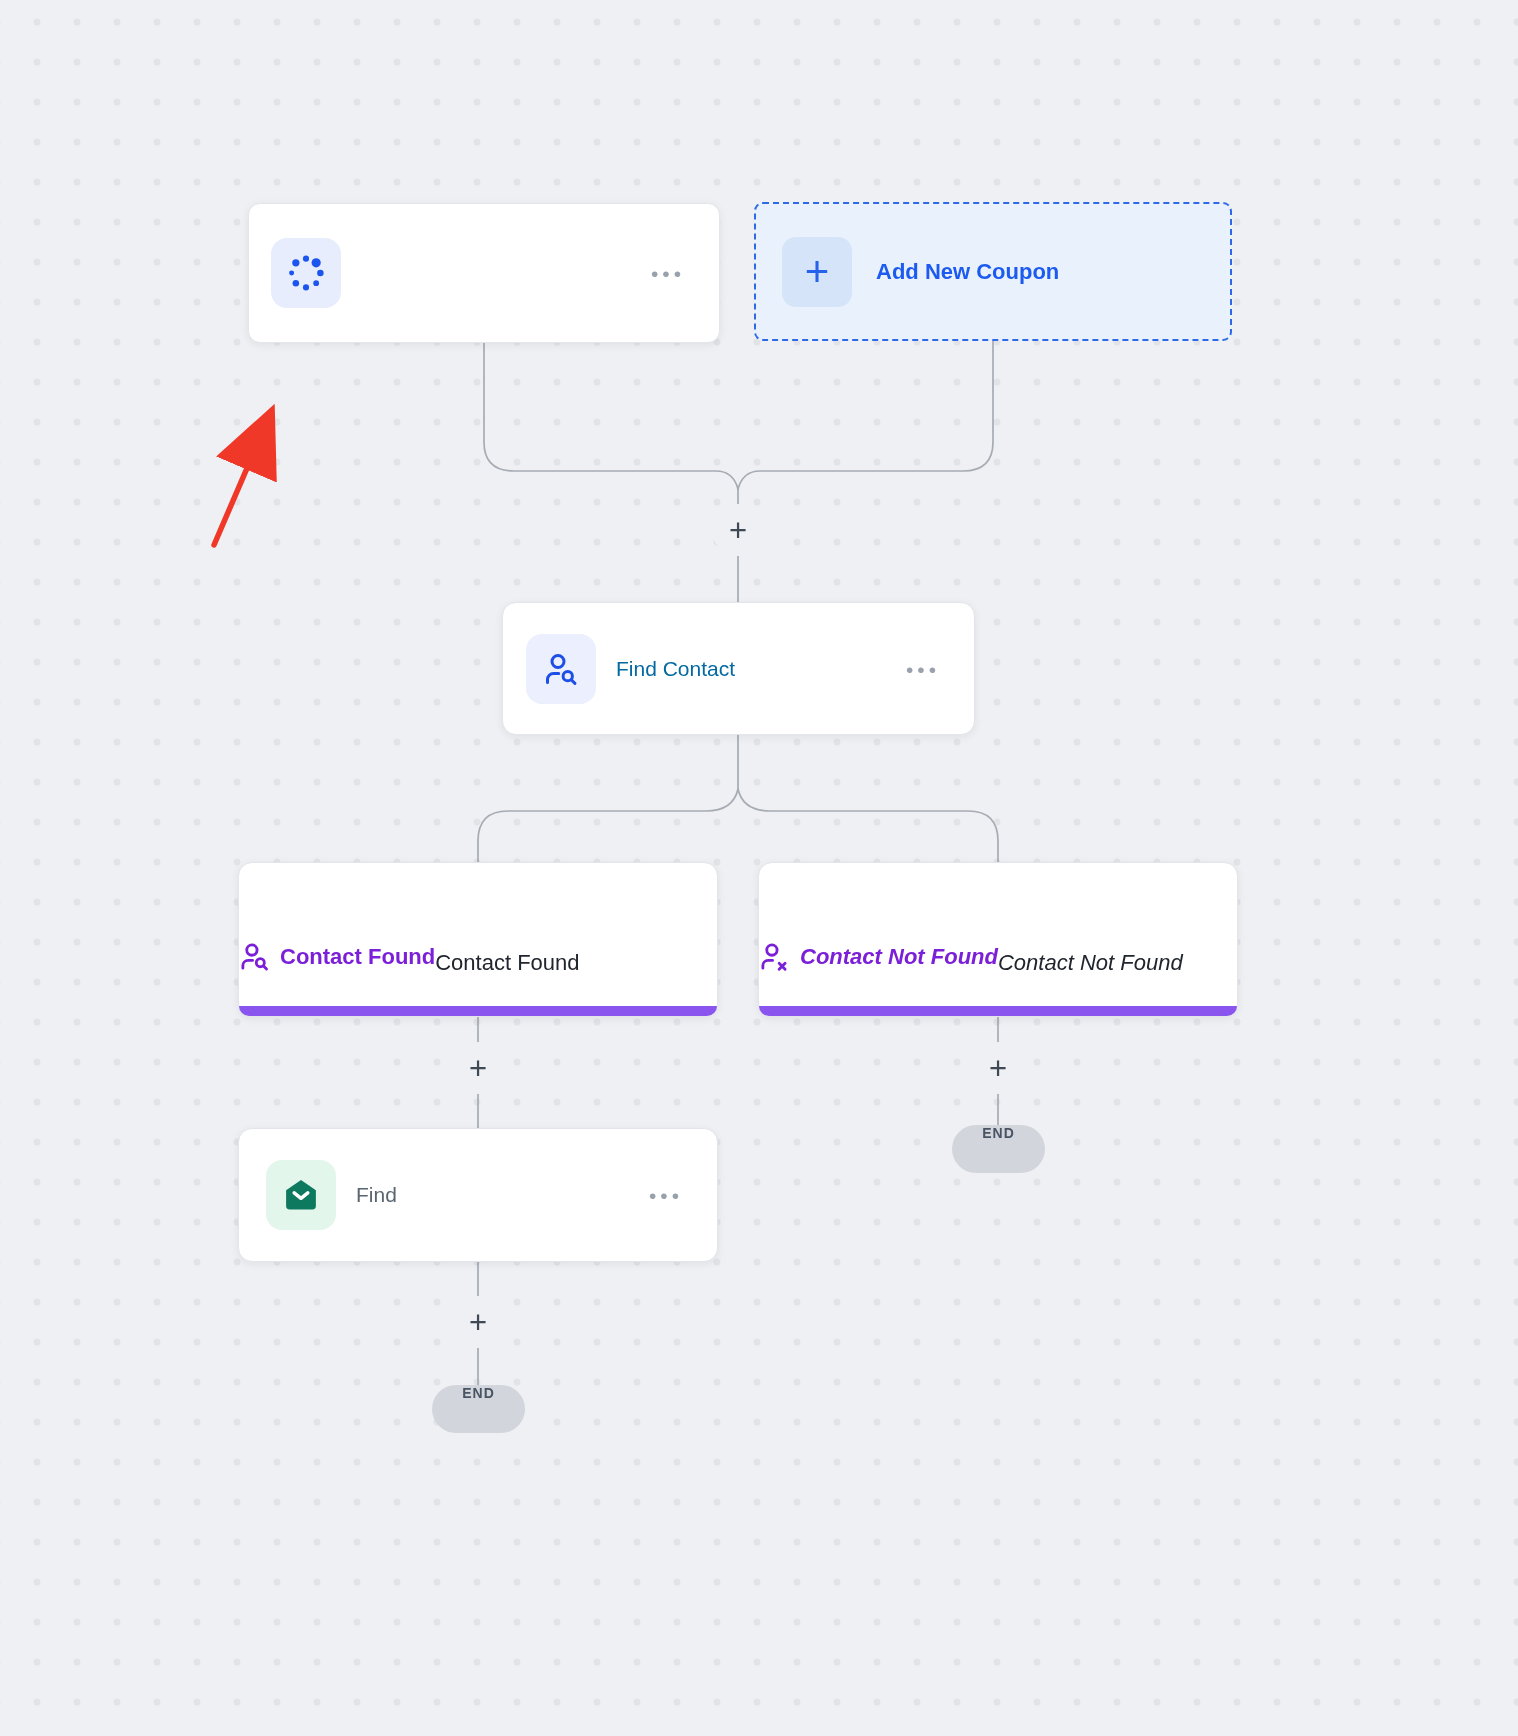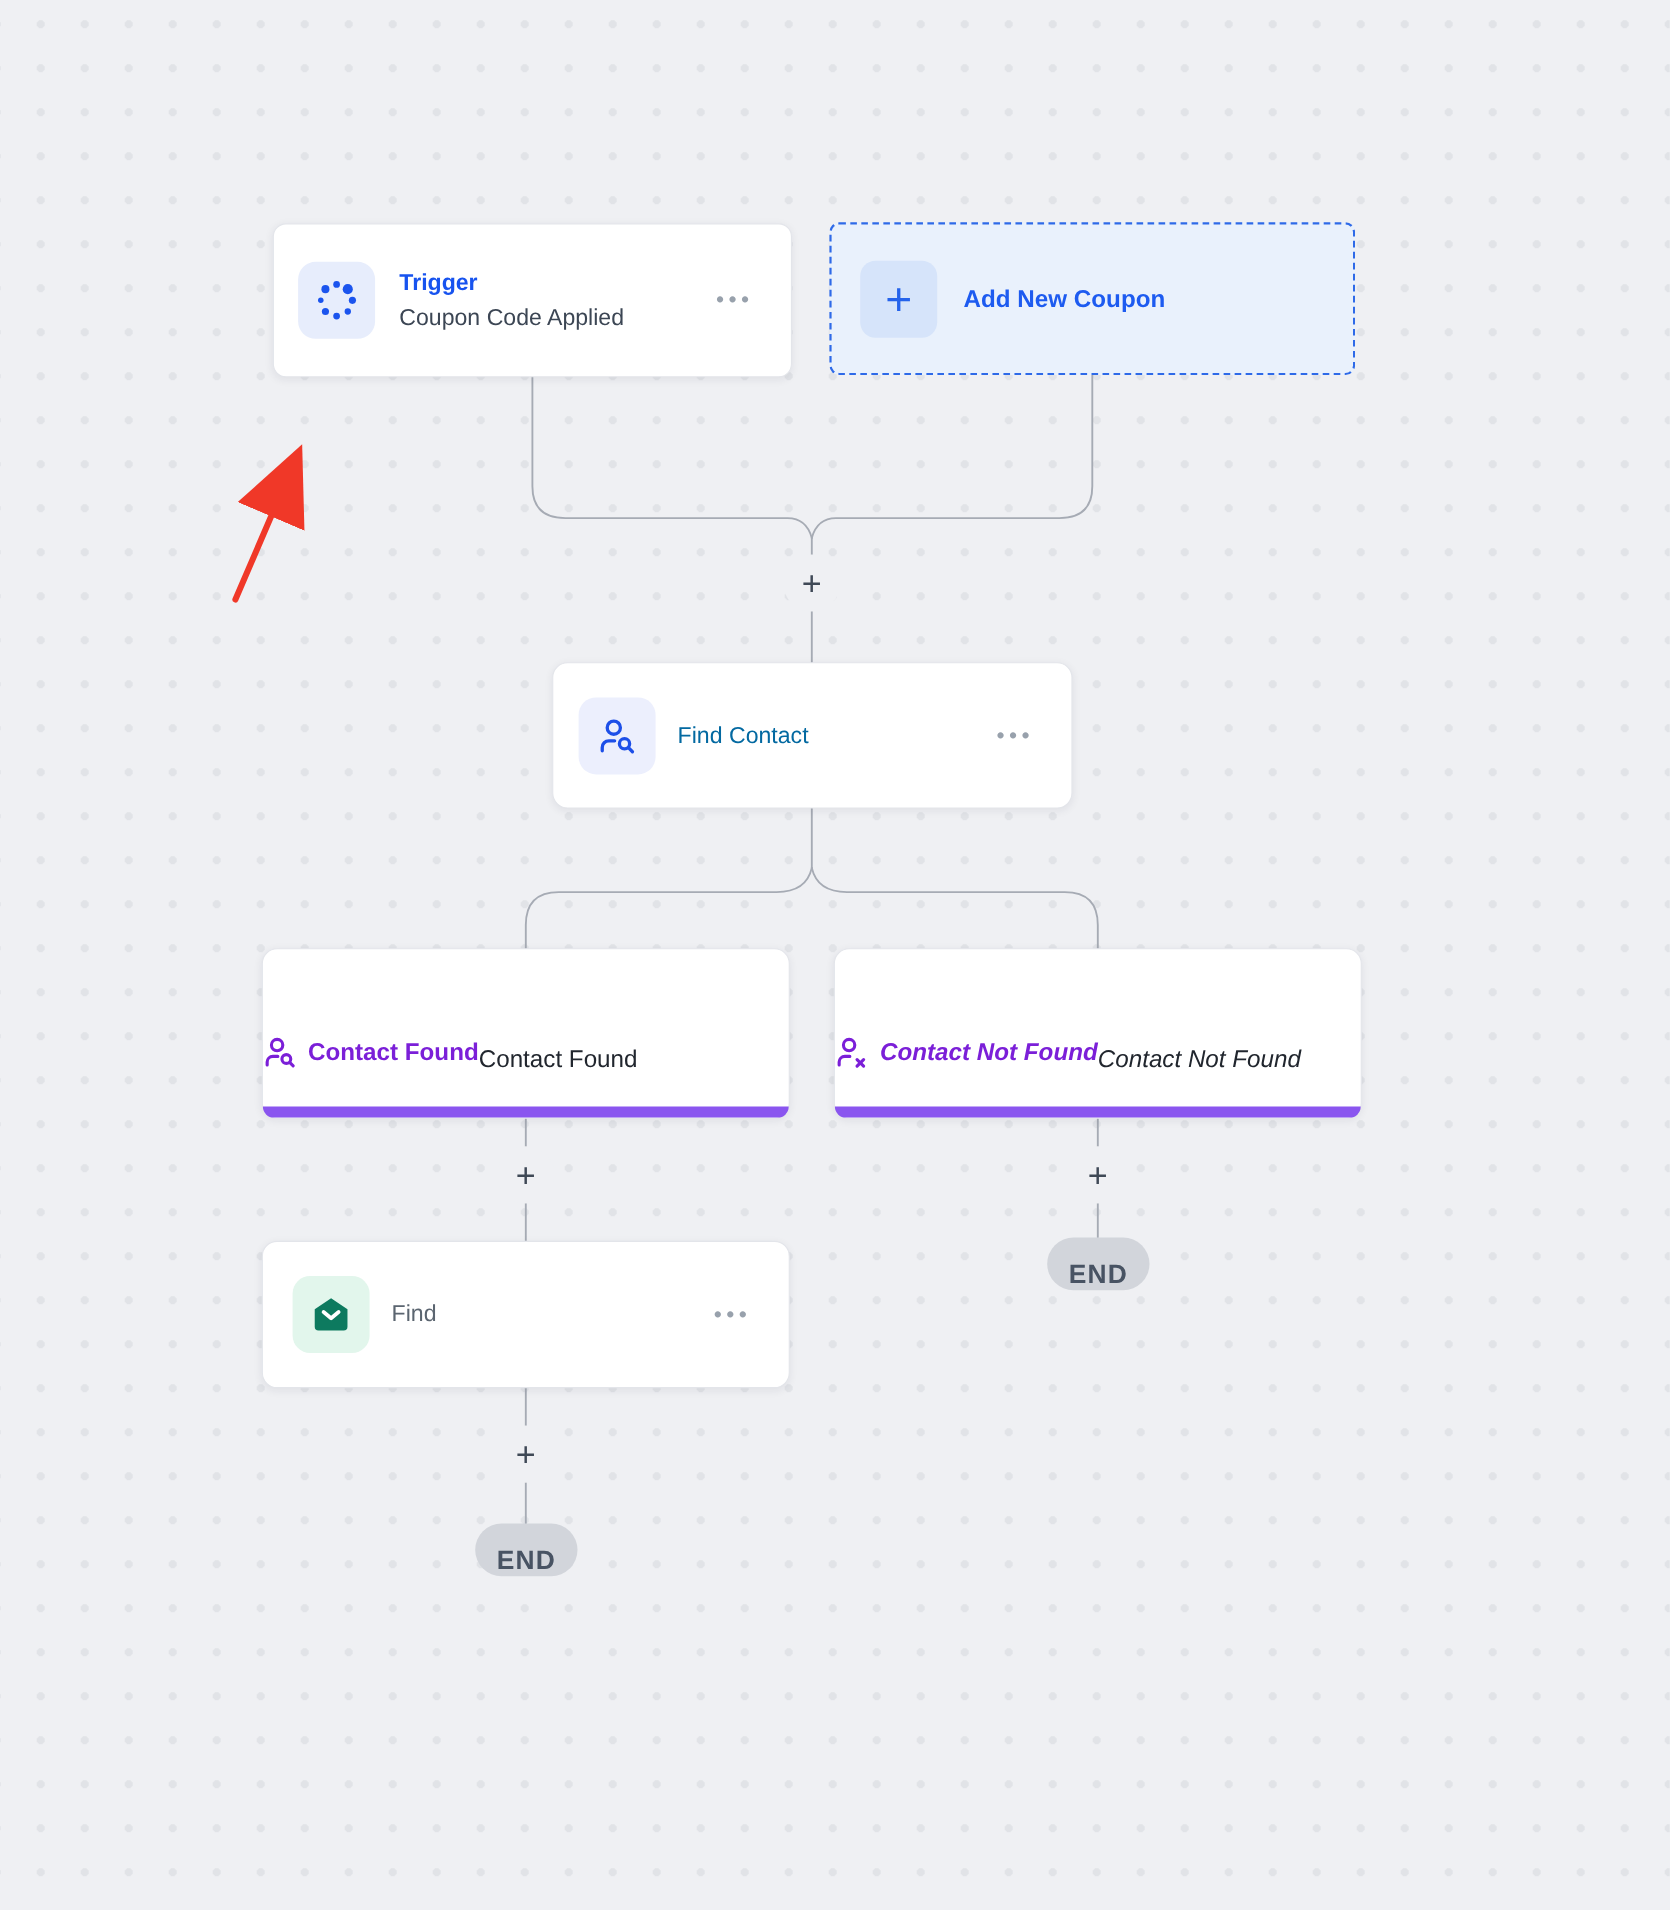--- a/index.html
+++ b/index.html
@@ -47,22 +47,22 @@
   .b-sub{margin-top:13px;font-size:22px;color:#21262e;}
   .b-bar{position:absolute;left:0;right:0;bottom:0;height:10px;background:#8a55ef;
     border-radius:0 0 13px 13px;}
   
   .email-card{left:238px;top:1128px;width:480px;height:134px;border-radius:14px;
     display:flex;align-items:center;padding-left:27px;cursor:pointer;}
   .email-card .iconsq{width:70px;height:70px;background:#e2f6ec;}
   .email-card .lbl{margin-left:20px;font-size:21px;color:#5b6570;}
   
   .end-pill{position:absolute;width:93px;height:48px;border-radius:24px;background:#d2d5db;
-    display:flex;align-items:flex-end;justify-content:center;
-    font-size:24px;font-weight:700;letter-spacing:1px;color:#485363;}
+    display:flex;align-items:flex-start;justify-content:center;
+    font-size:14px;font-weight:700;letter-spacing:1px;color:#485363;}
   .end-left{left:432px;top:1385px;}
   .end-right{left:952px;top:1125px;}
   
   .line-plus{position:absolute;width:52px;height:52px;border-radius:50%;background:#eff0f3;
     display:flex;align-items:center;justify-content:center;cursor:pointer;
     color:#3f4956;font-size:31px;font-weight:400;line-height:1;}
 </style>
 </head>
 <body>
 
@@ -100,24 +100,20 @@
       <svg width="46" height="46" viewBox="0 0 48 48" fill="#1b54ee">
         <circle cx="24" cy="9" r="3.2"></circle>
         <circle cx="34.6" cy="13.4" r="4.8"></circle>
         <circle cx="39" cy="24" r="3.4"></circle>
         <circle cx="34.6" cy="34.6" r="3.0"></circle>
         <circle cx="24" cy="39" r="3.2"></circle>
         <circle cx="13.4" cy="34.6" r="3.4"></circle>
         <circle cx="9" cy="24" r="2.6"></circle>
         <circle cx="13.4" cy="13.4" r="3.8"></circle>
       </svg>
-    </div>
-    <div class="t-text">
-      <span class="t-title">Trigger</span>
-      <span class="t-sub">Coupon Code Applied</span>
     </div>
     <span class="menu-dots">•••</span>
   </div>
 
   <div class="add-trigger">
     <div class="plussq">
         <span>+</span>
       </div>
     <span class="lbl">Add New Coupon</span>
   </div>

